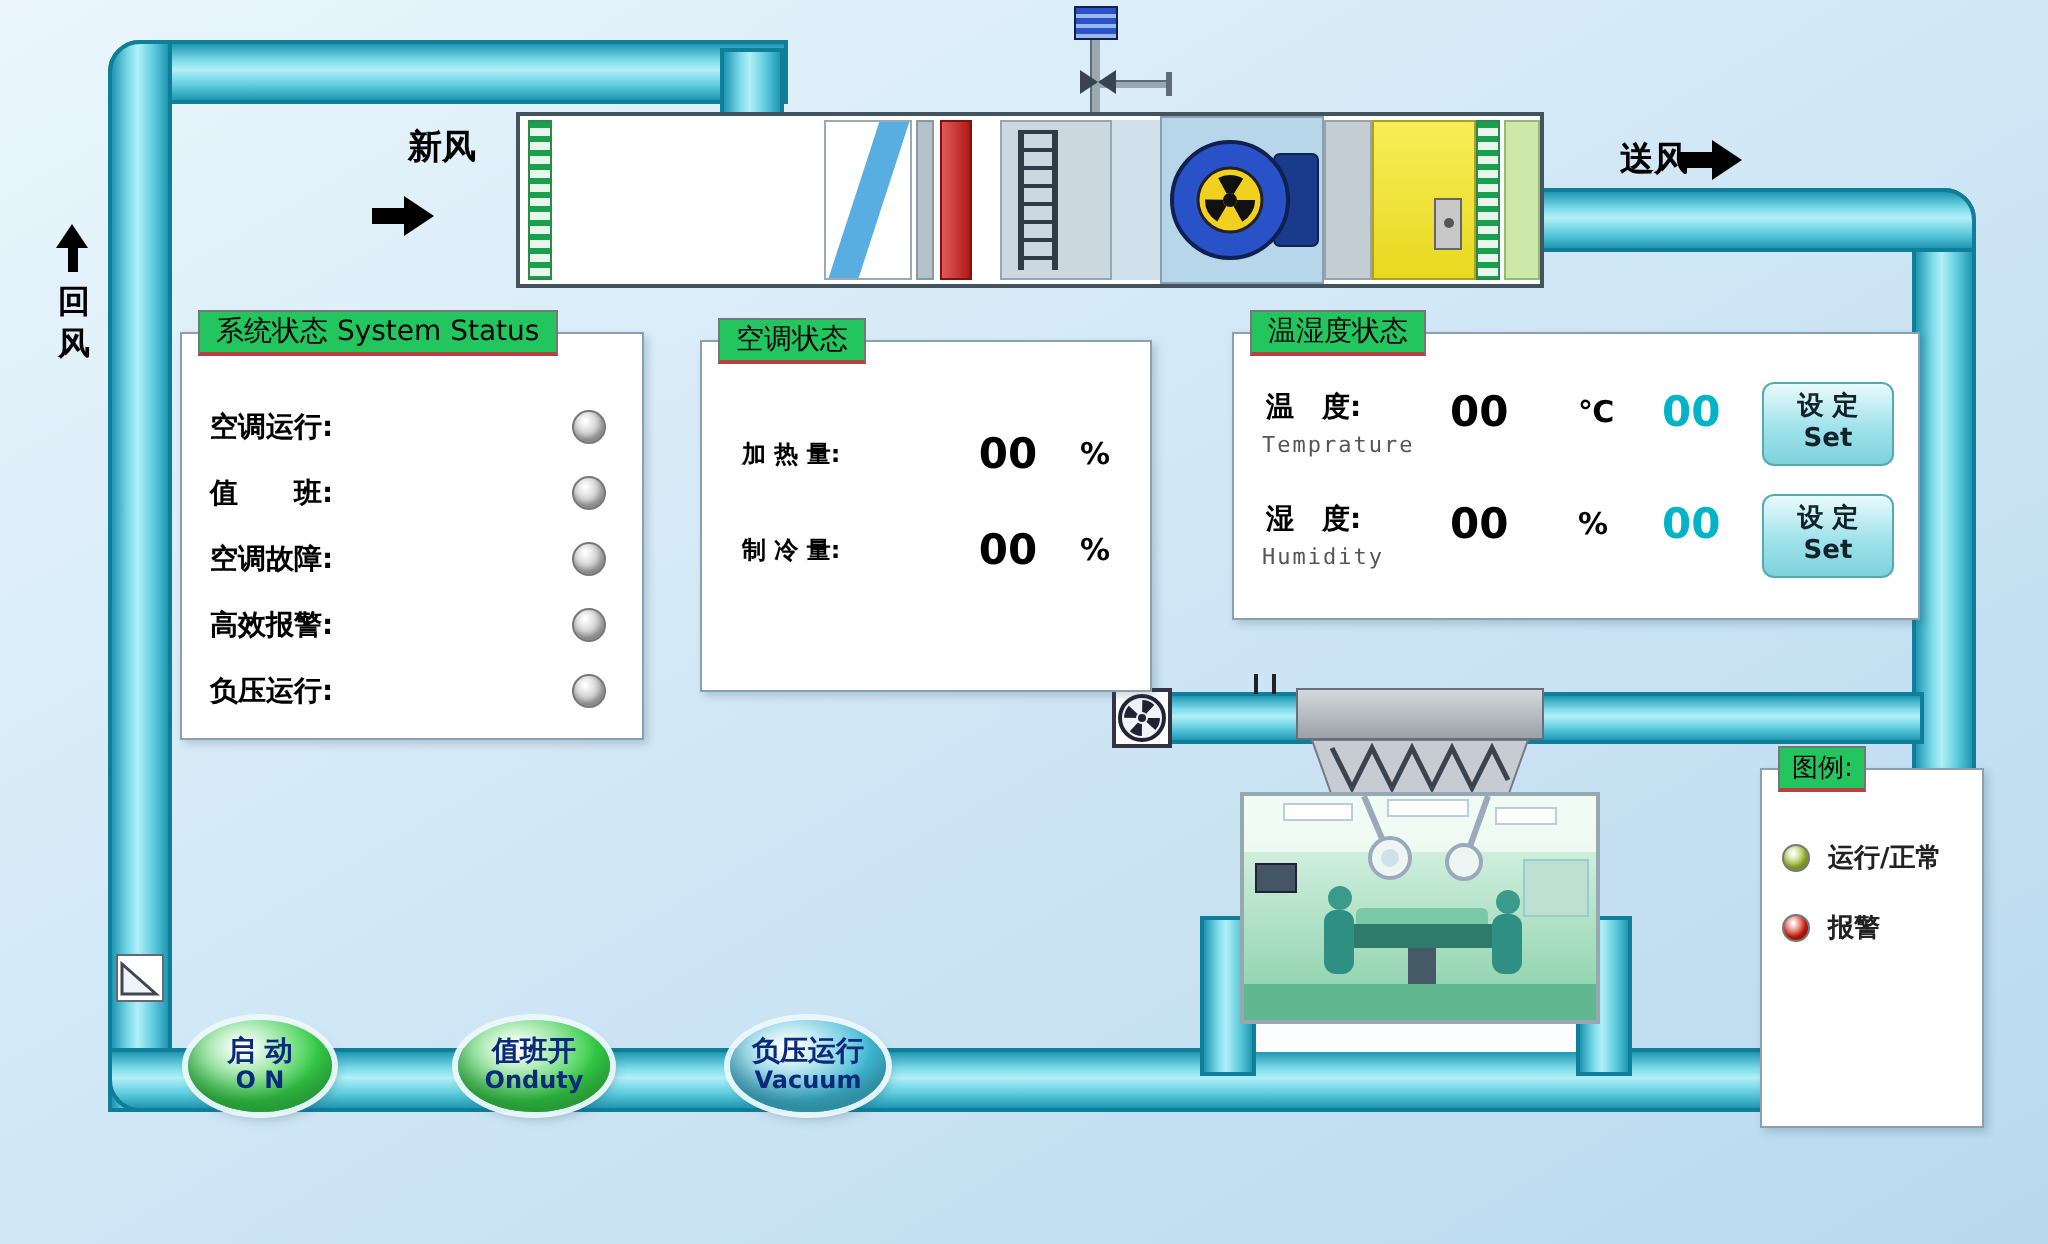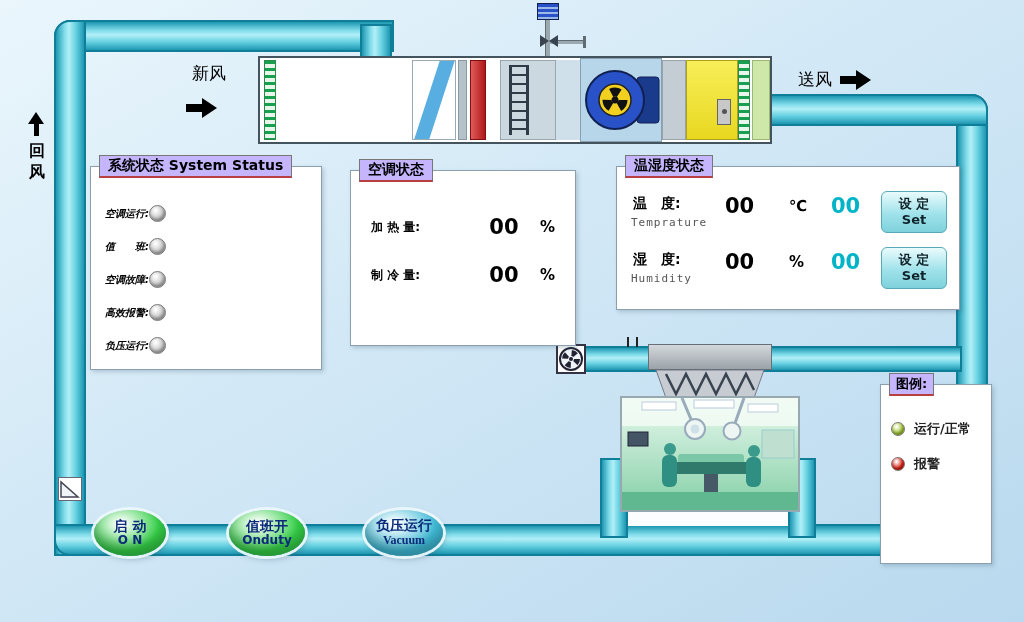--- a/index.html
+++ b/index.html
@@ -37,36 +37,36 @@
 
   
   .topbox { position:absolute; left:537px; top:3px; width:22px; height:17px; z-index:3;
     background:repeating-linear-gradient(to bottom,#2a52c8 0 3px,#9ab8e8 3px 5px); border:1px solid #102050; }
   .toppipe-v { position:absolute; left:545px; top:20px; width:5px; height:38px; background:#9aa8b0; border-left:1px solid #606c74; z-index:2; }
   .toppipe-h { position:absolute; left:550px; top:40px; width:34px; height:4px; background:#9aa8b0; border-top:1px solid #606c74; z-index:2; }
   .flange { position:absolute; left:583px; top:36px; width:3px; height:12px; background:#606c74; z-index:2; }
   .valve { position:absolute; left:540px; top:32px; z-index:3; }
 
   
-  .txt { position:absolute; font-weight:normal; color:#000; z-index:3; }
+  .txt { position:absolute; font-weight:bold; color:#000; z-index:3;margin-left:12px; }
   .arrow-right { position:absolute; z-index:3; display:flex; align-items:center; }
   .arrow-right .stem { width:16px; height:8px; background:#000; }
   .arrow-right .head { width:0; height:0; border-top:10px solid transparent; border-bottom:10px solid transparent; border-left:15px solid #000; }
   .arrow-up { position:absolute; z-index:3; display:flex; flex-direction:column; align-items:center; }
   .arrow-up .head { width:0; height:0; border-left:8px solid transparent; border-right:8px solid transparent; border-bottom:12px solid #000; }
   .arrow-up .stem { width:5px; height:12px; background:#000; }
   .vtext { position:absolute; font-weight:bold; font-size:16px; line-height:21px; text-align:center; z-index:3; }
 
   
   .panel { position:absolute; background:#fff; border:1px solid #8aa0b0; box-shadow:2px 2px 4px rgba(60,90,110,.25); z-index:4; }
-  .panel-title { position:absolute; top:-12px; left:8px; background:#c4b5fd; border:1px solid #777;
-    border-bottom:2px solid #b84040; padding:1px 8px; font-weight:bold; font-size:14px; white-space:nowrap;text-align:right; }
+  .panel-title { position:absolute; top:-12px; left:8px; background:#22c55e; border:1px solid #777;
+    border-bottom:2px solid #b84040; padding:1px 8px; font-weight:normal; font-size:14px; white-space:nowrap;text-align:right; }
 
   .ss-body { padding-top:30px; }
-  .ss-row { height:33px; display:flex; align-items:center; justify-content:flex-start; padding:0 18px 0 14px; font-size:10px; font-weight:bold;font-style:italic; }
+  .ss-row { height:33px; display:flex; align-items:center; justify-content:space-between; padding:0 18px 0 14px; font-size:14px; font-weight:bold; }
   .led { width:17px; height:17px; border-radius:50%; border:1px solid #777; box-shadow:inset -1px -2px 3px rgba(0,0,0,.35); }
   .led.small { width:14px; height:14px; }
 
   .ac-body { padding-top:32px; }
   .ac-row { height:48px; display:flex; align-items:center; padding:0 20px; }
   .ac-row .lbl { flex:1; font-size:12px; font-weight:bold; }
   .ac-row .val { width:44px; text-align:center; font-size:21px; font-weight:bold; }
   .ac-row .unit { margin-left:14px; font-size:15px; font-weight:bold; }
 
   .th-body { padding-top:22px; }
@@ -314,19 +314,19 @@
   </div>
 
   <div class="oval-btn" style="left: 94px; top: 466px; width: 72px; height: 46px; background: radial-gradient(at 38% 30%, rgb(255, 255, 255) 4%, rgb(53, 208, 72) 60%);">
     <span class="l1">启 动</span>
     <span class="l2">O N</span>
   </div>
   <div class="oval-btn" style="left: 229px; top: 466px; width: 76px; height: 46px; background: radial-gradient(at 38% 30%, rgb(255, 255, 255) 4%, rgb(53, 208, 72) 60%);">
     <span class="l1">值班开</span>
     <span class="l2">Onduty</span>
   </div>
-  <div class="oval-btn" style="left: 365px; top: 466px; width: 78px; height: 46px; background: radial-gradient(at 38% 30%, rgb(255, 255, 255) 4%, rgb(64, 188, 216) 60%); font-family: Liberation Serif, serif;">
+  <div class="oval-btn" style="left: 365px; top: 466px; width: 78px; height: 46px; background: radial-gradient(at 38% 30%, rgb(255, 255, 255) 4%, rgb(64, 188, 216) 60%);">
     <span class="l1">负压运行</span>
     <span class="l2">Vacuum</span>
   </div>
 
 
 </div>
 
 </body></html>

